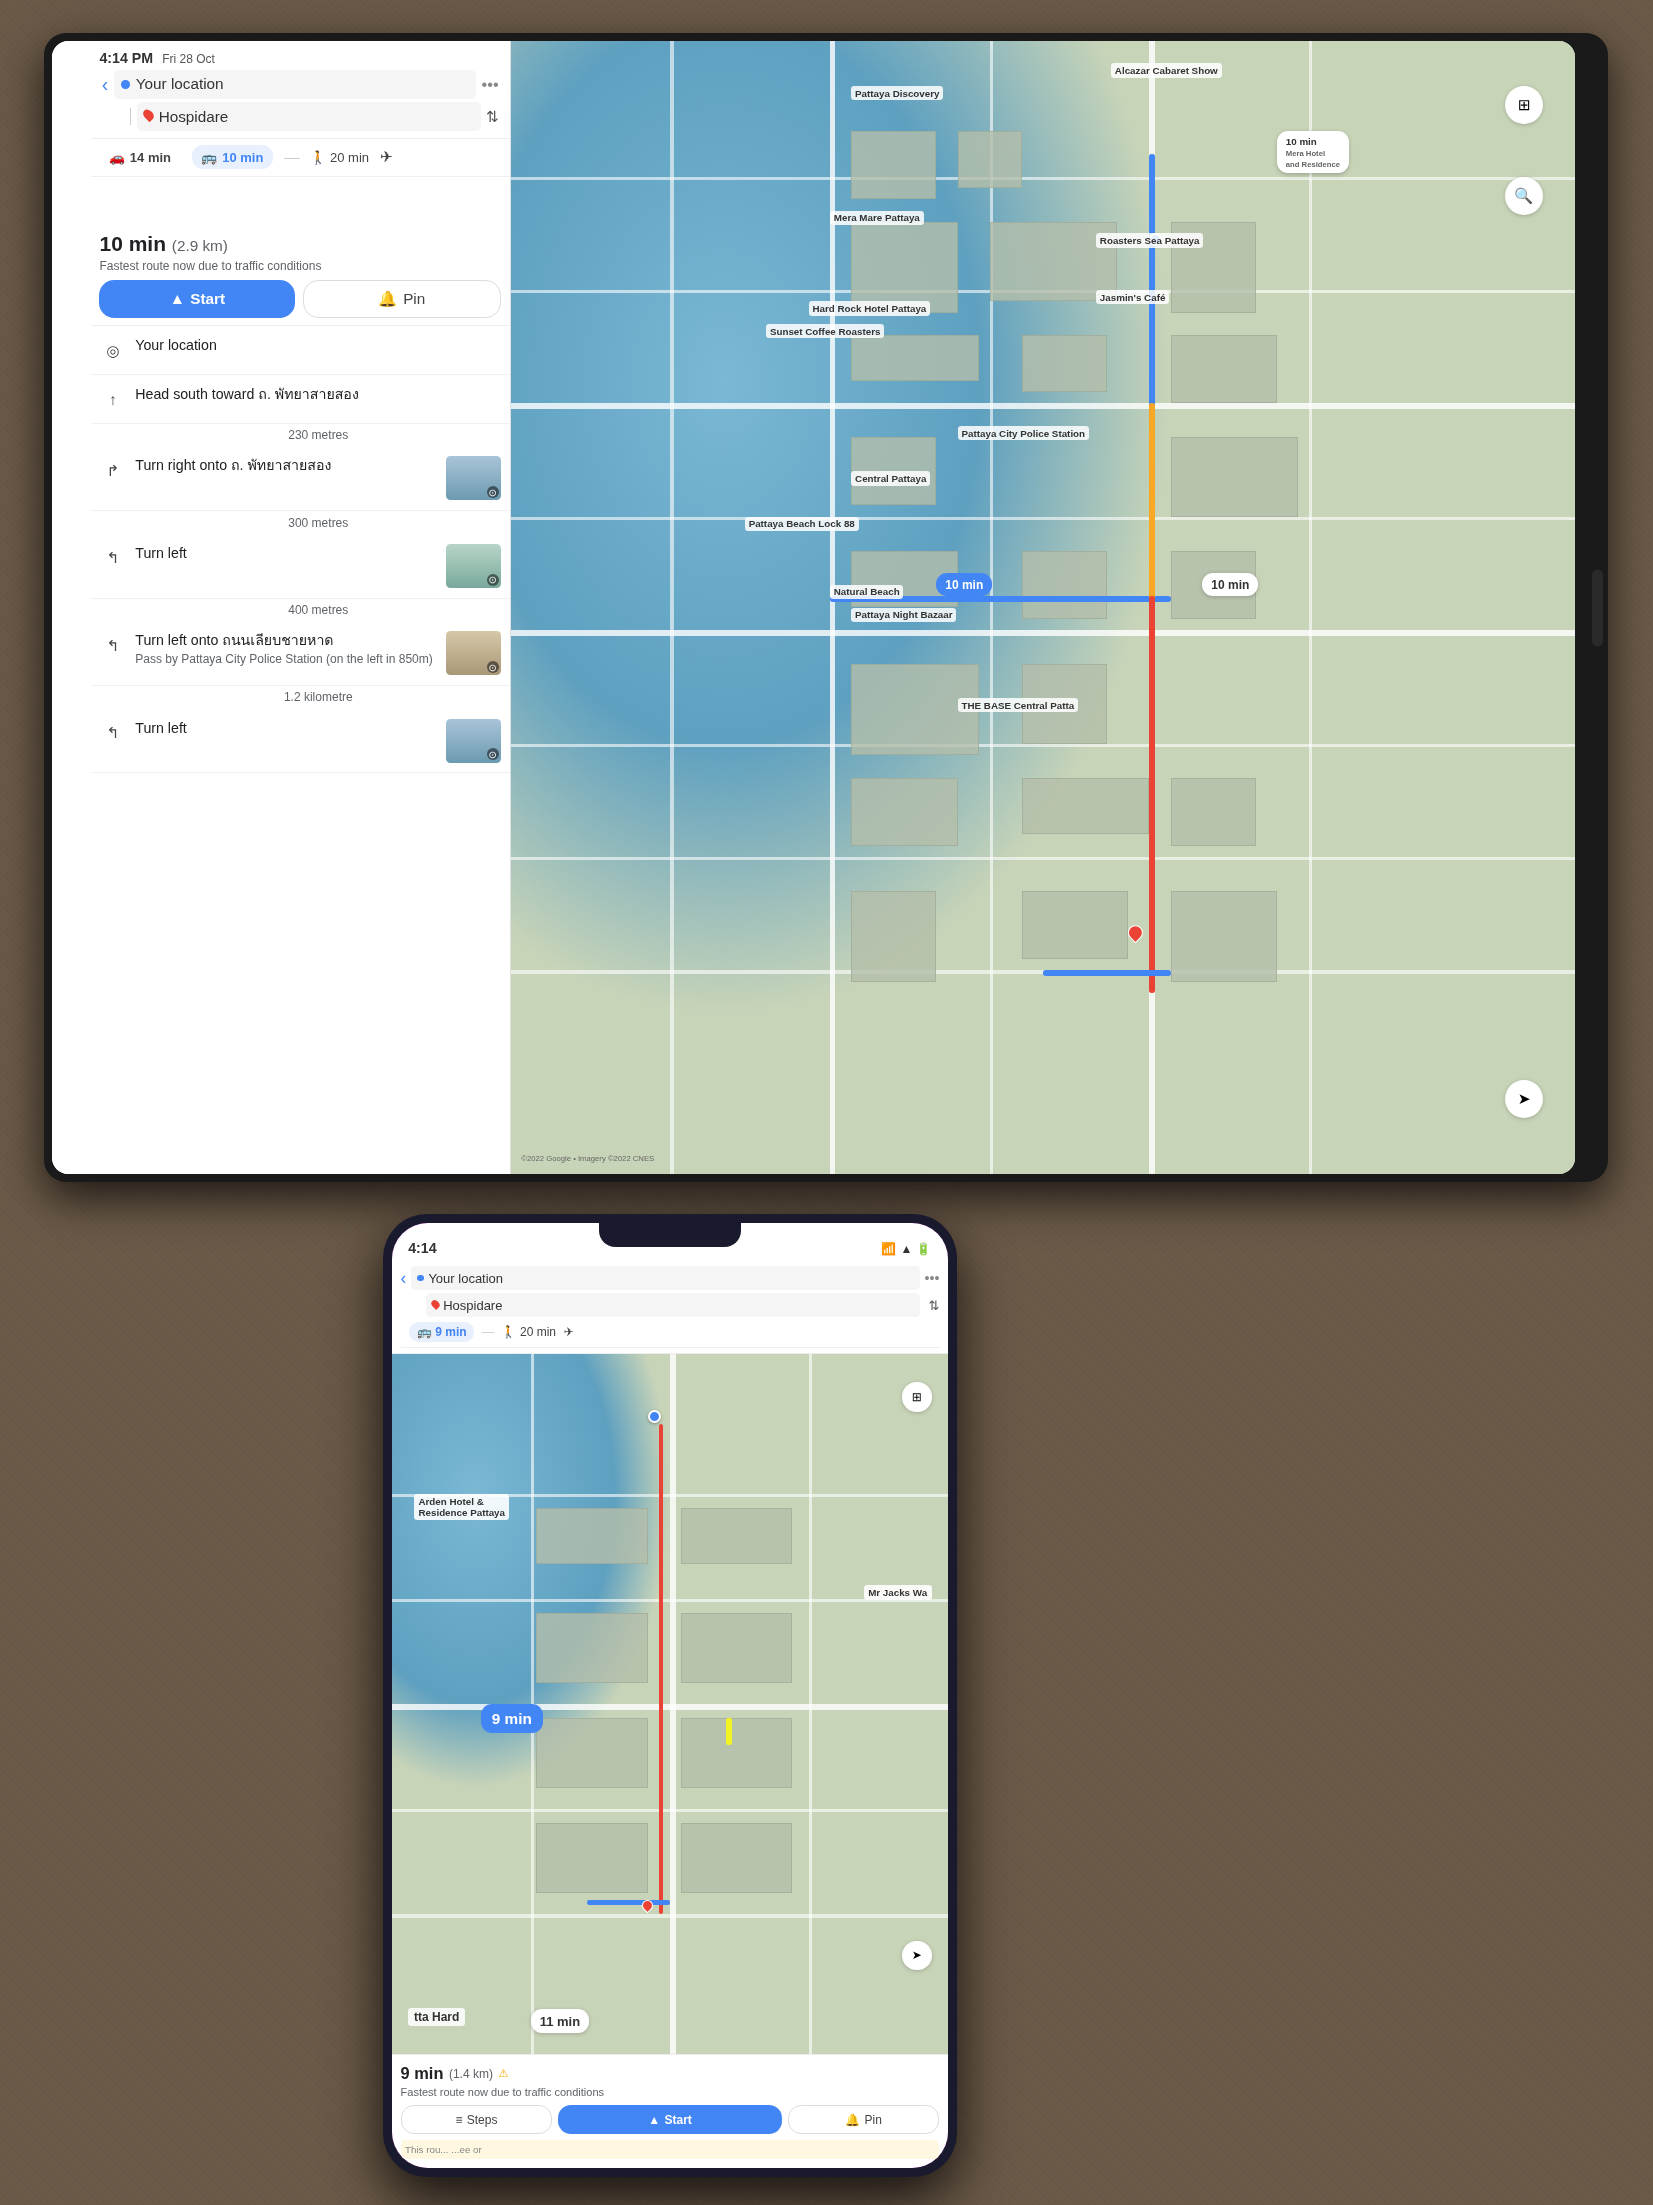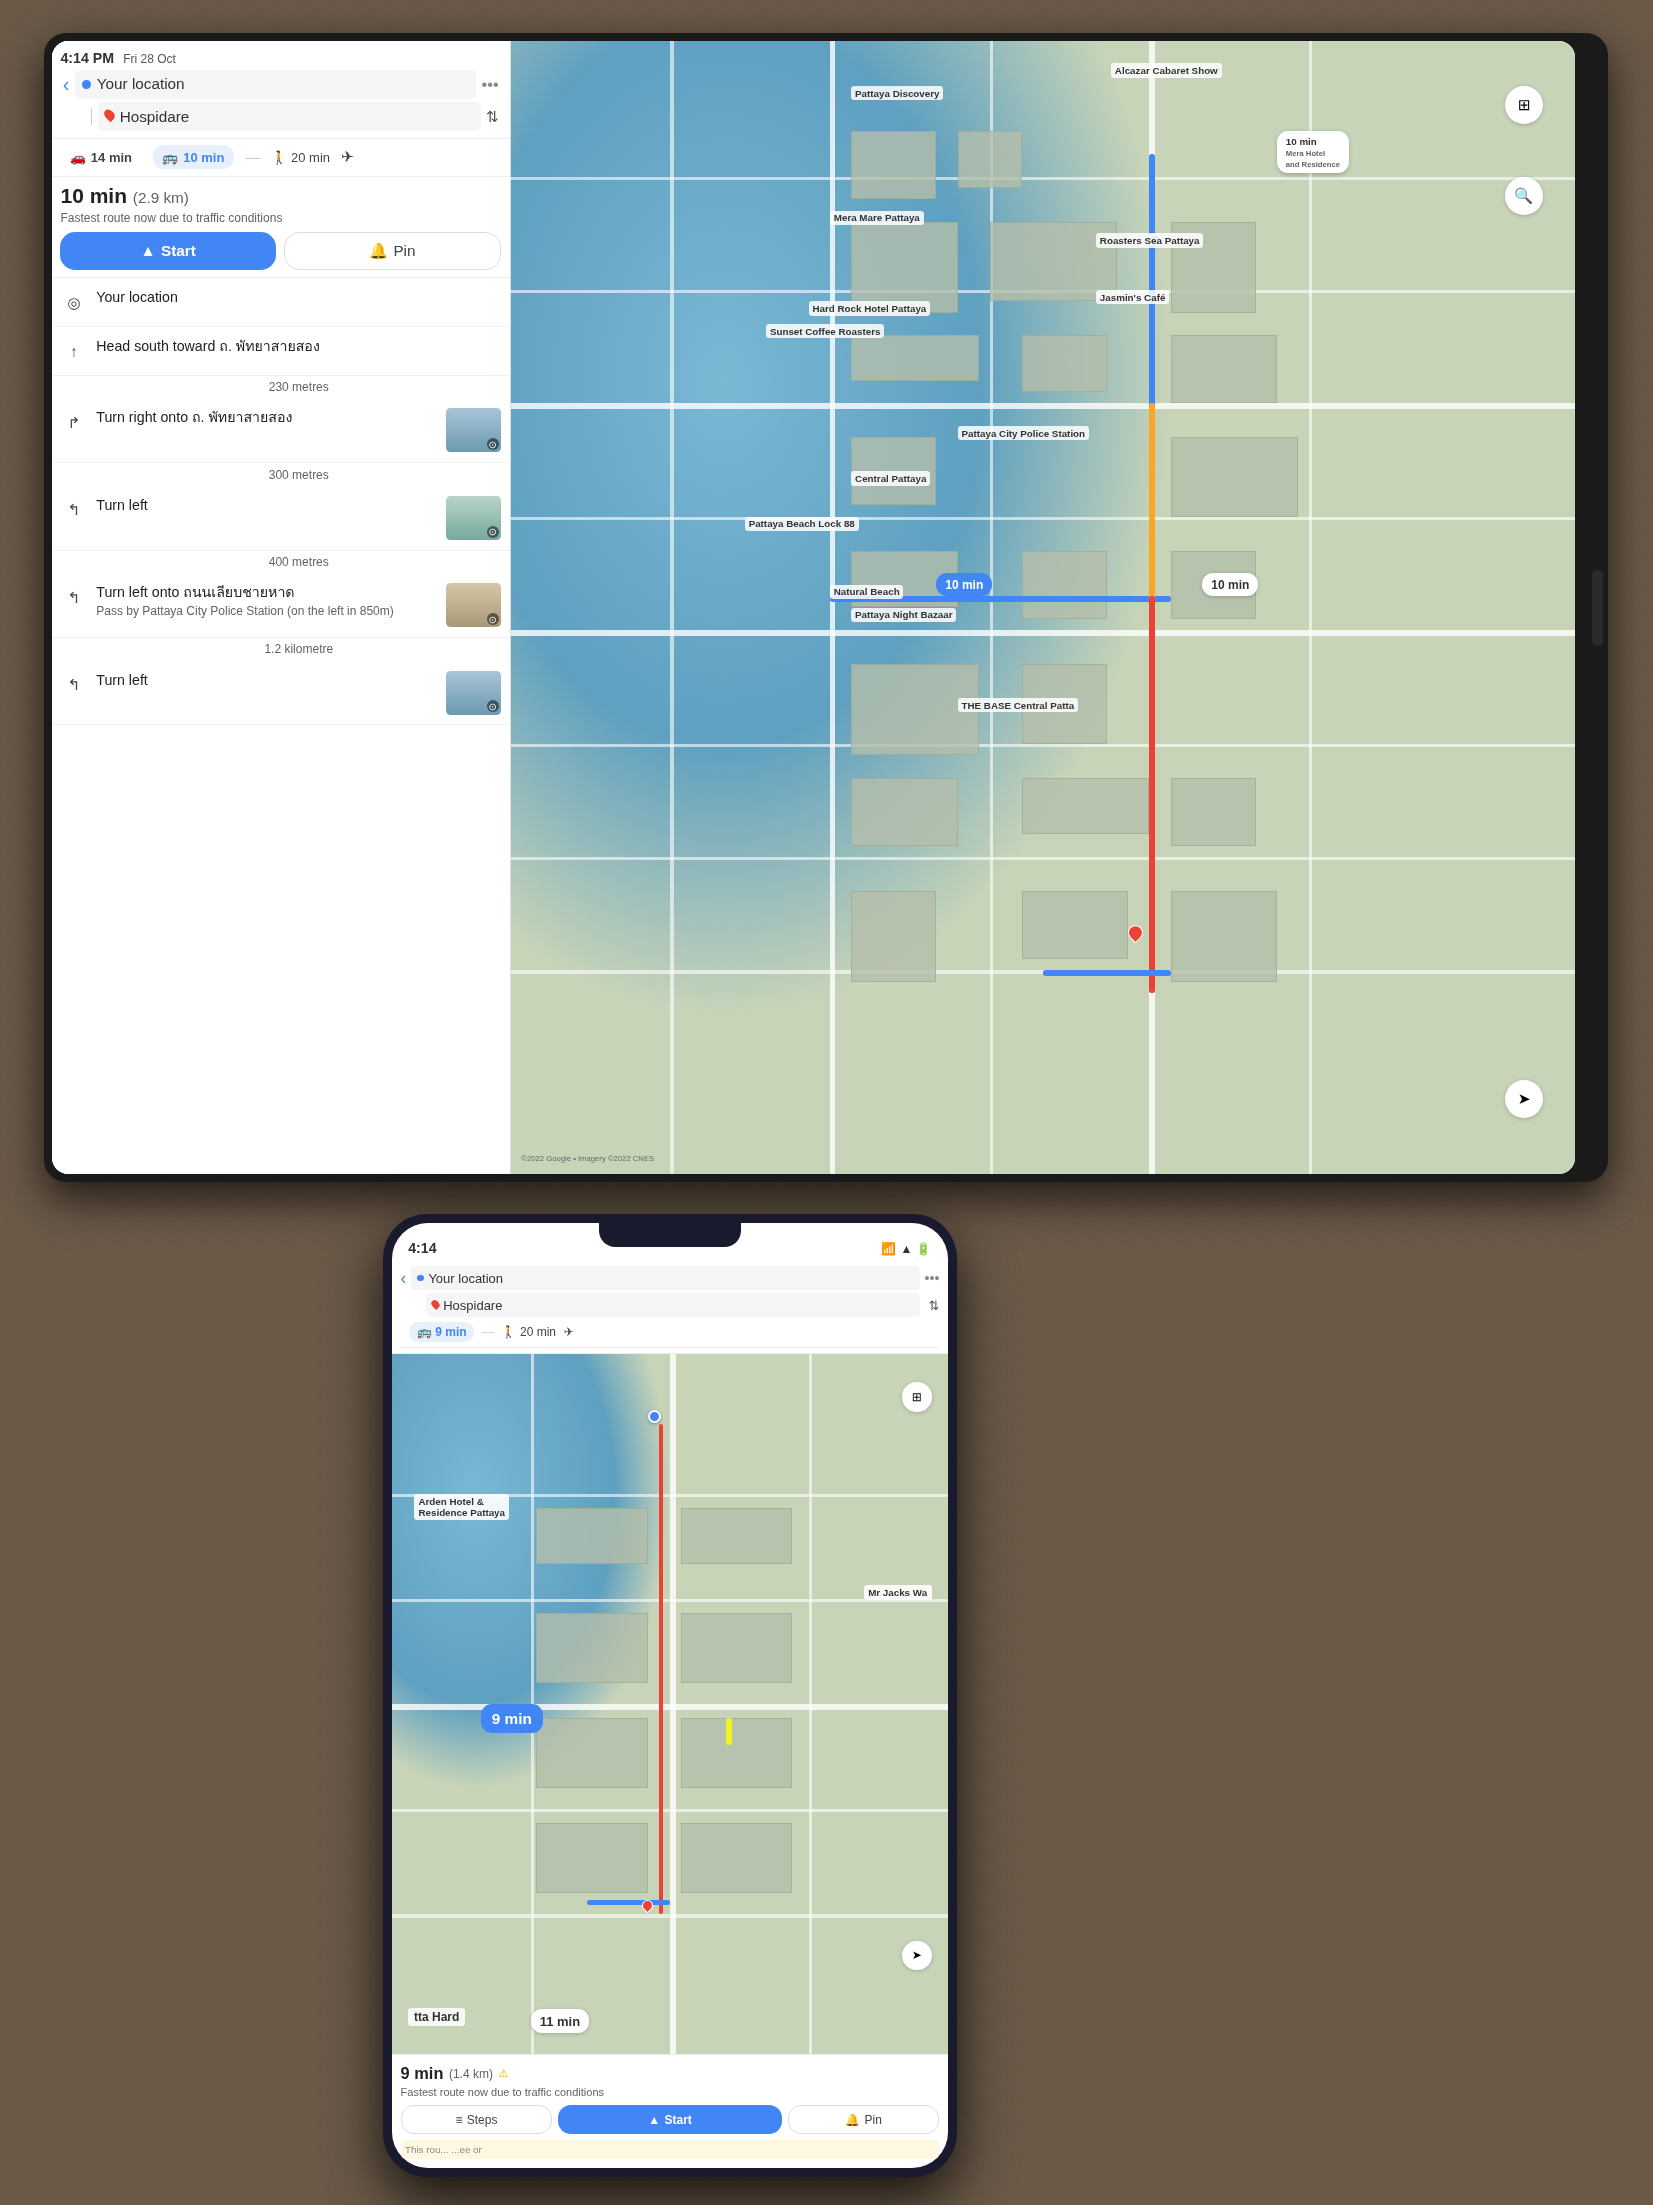--- a/index.html
+++ b/index.html
@@ -65,20 +65,21 @@
       border-radius: 5.5px;
     }
 
     
     .tablet-left {
       width: 459px;
       background: #fff;
       display: flex;
       flex-direction: column;
       border-right: 0.5px solid #e0e0e0;
+      padding-left: 39px;
     }
 
     .tablet-header {
       padding: 9.8px 8.8px 6.6px;
       background: #fff;
       border-bottom: 0.5px solid #eee;
     }
 
     .tablet-top-bar {
       display: flex;
@@ -218,20 +219,21 @@
 
     .plane-chip {
       font-size: 15.3px;
       color: #444;
     }
 
     
     .route-summary {
       padding: 7.7px 8.8px;
       border-bottom: 0.5px solid #eee;
+      margin-top: 48px;
     }
 
     .route-time-big {
       font-size: 21px;
       font-weight: 700;
       color: #202124;
     }
 
     .route-sub {
       font-size: 12px;

